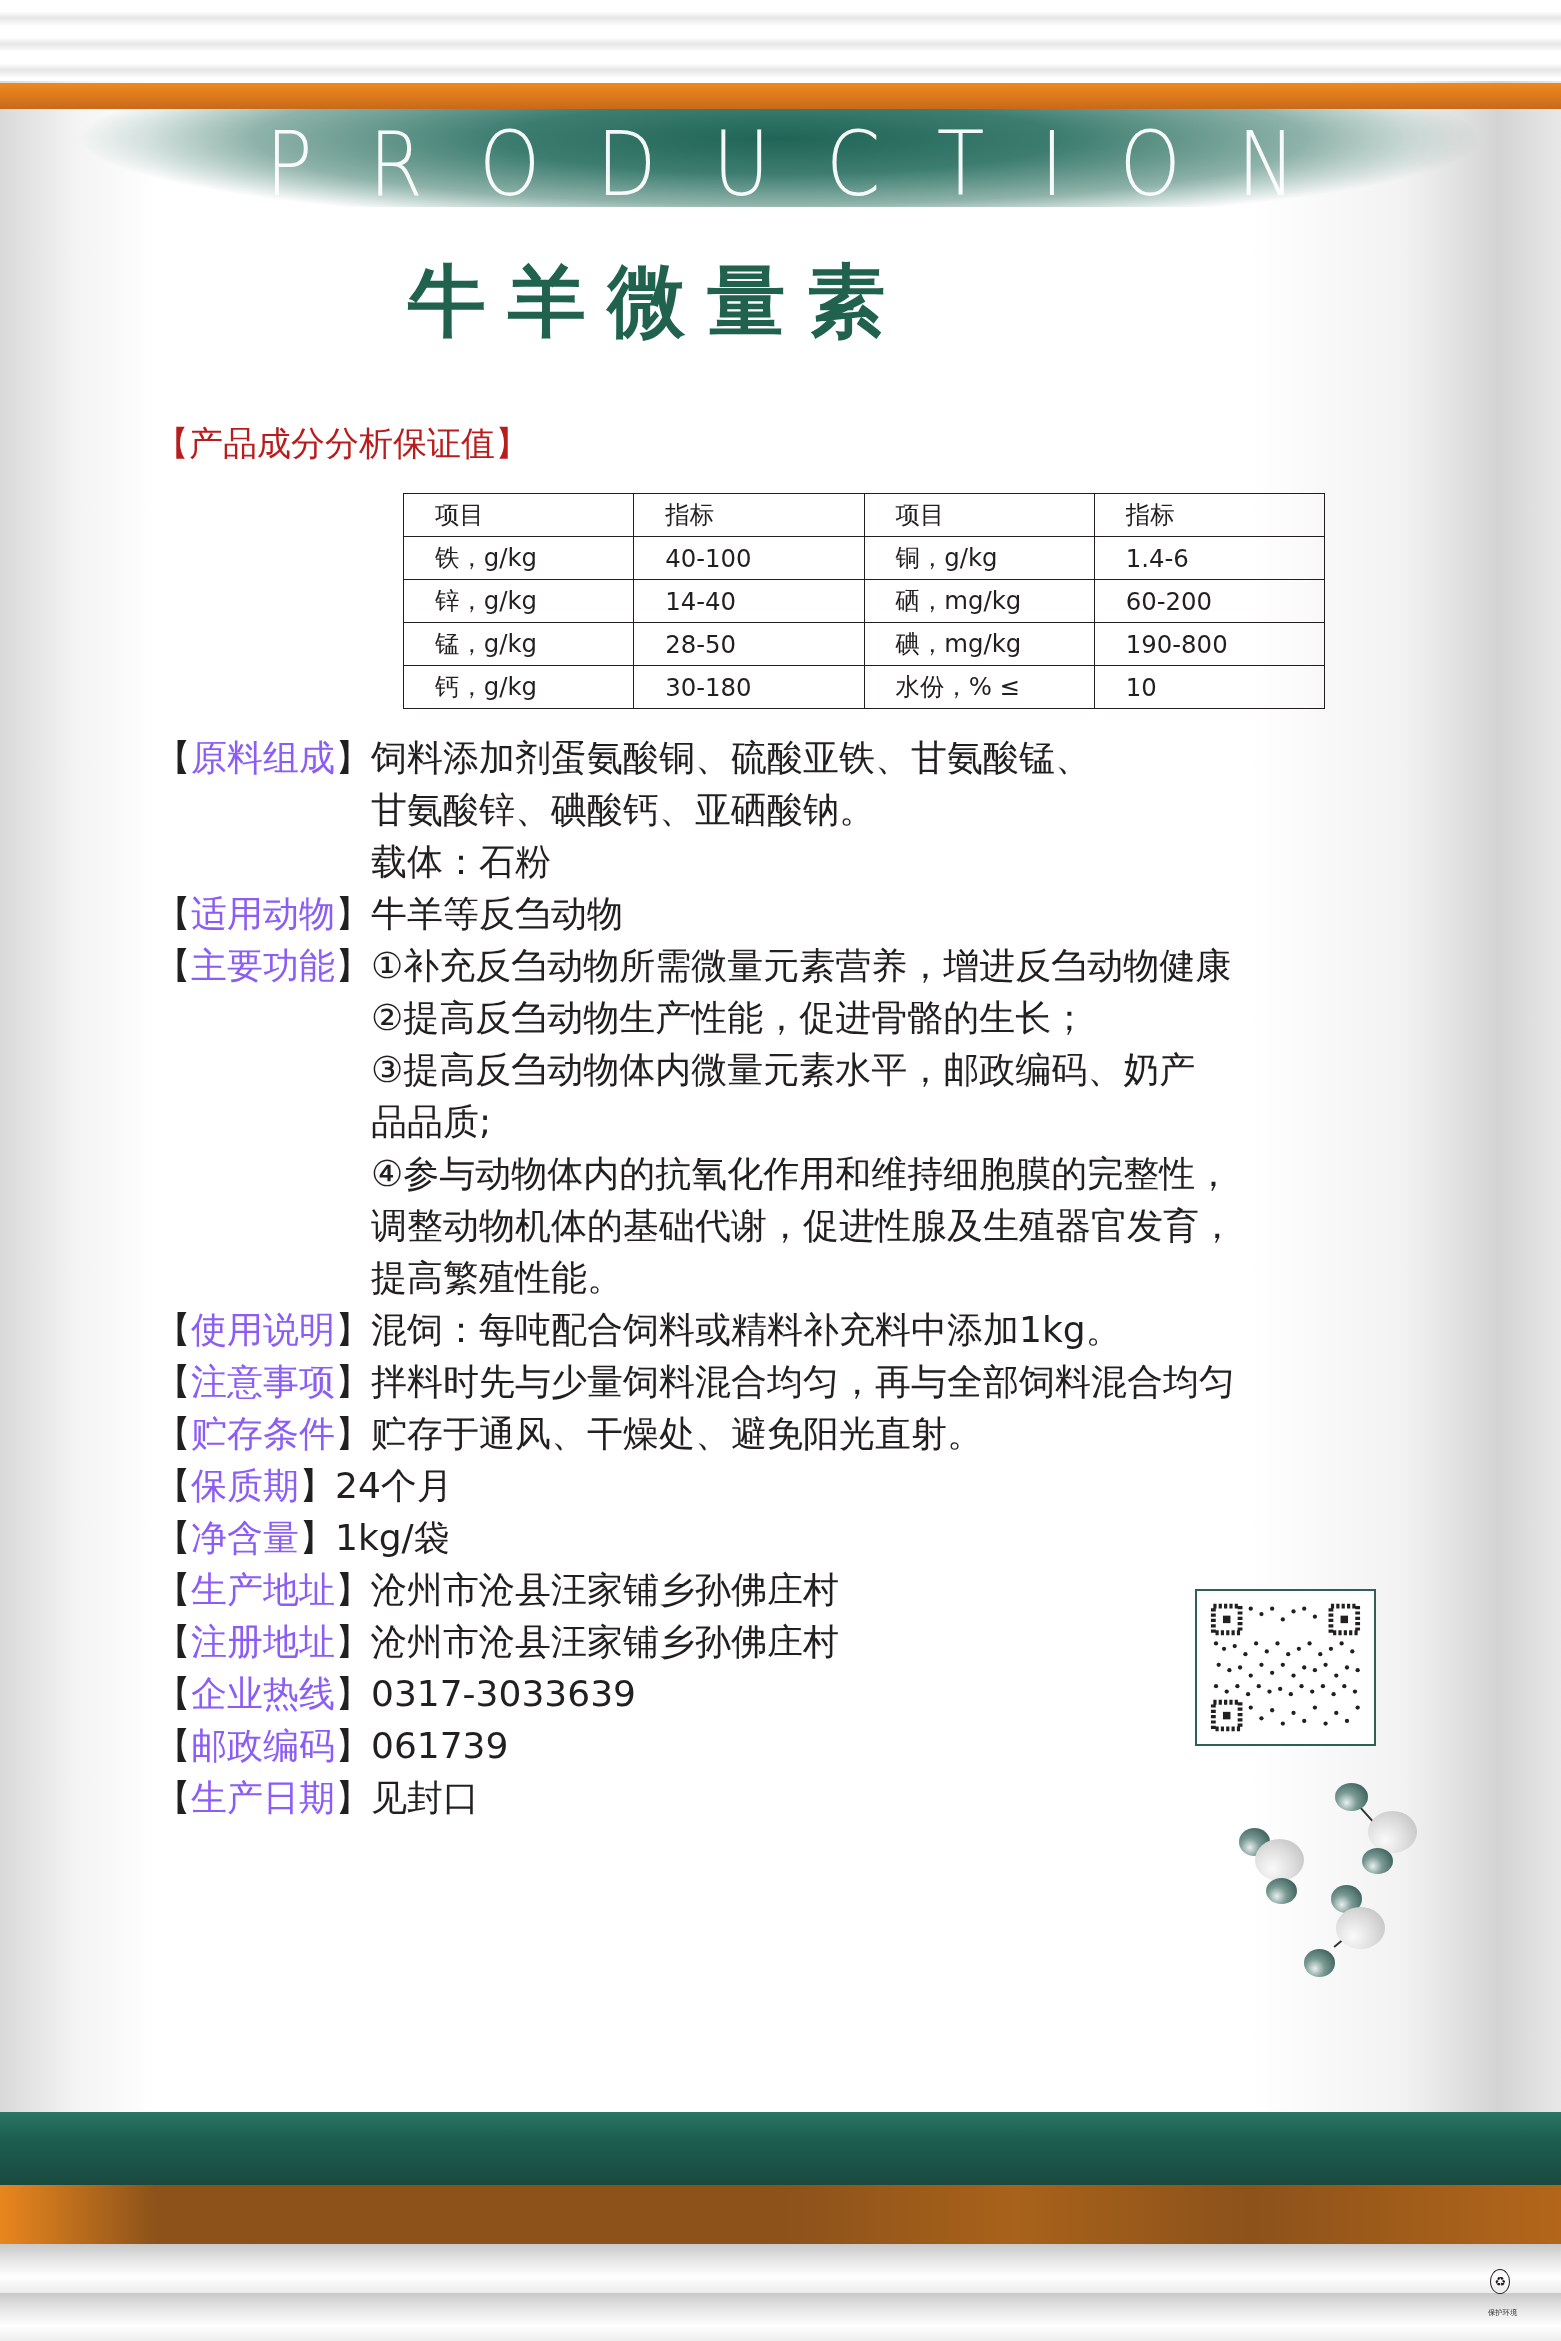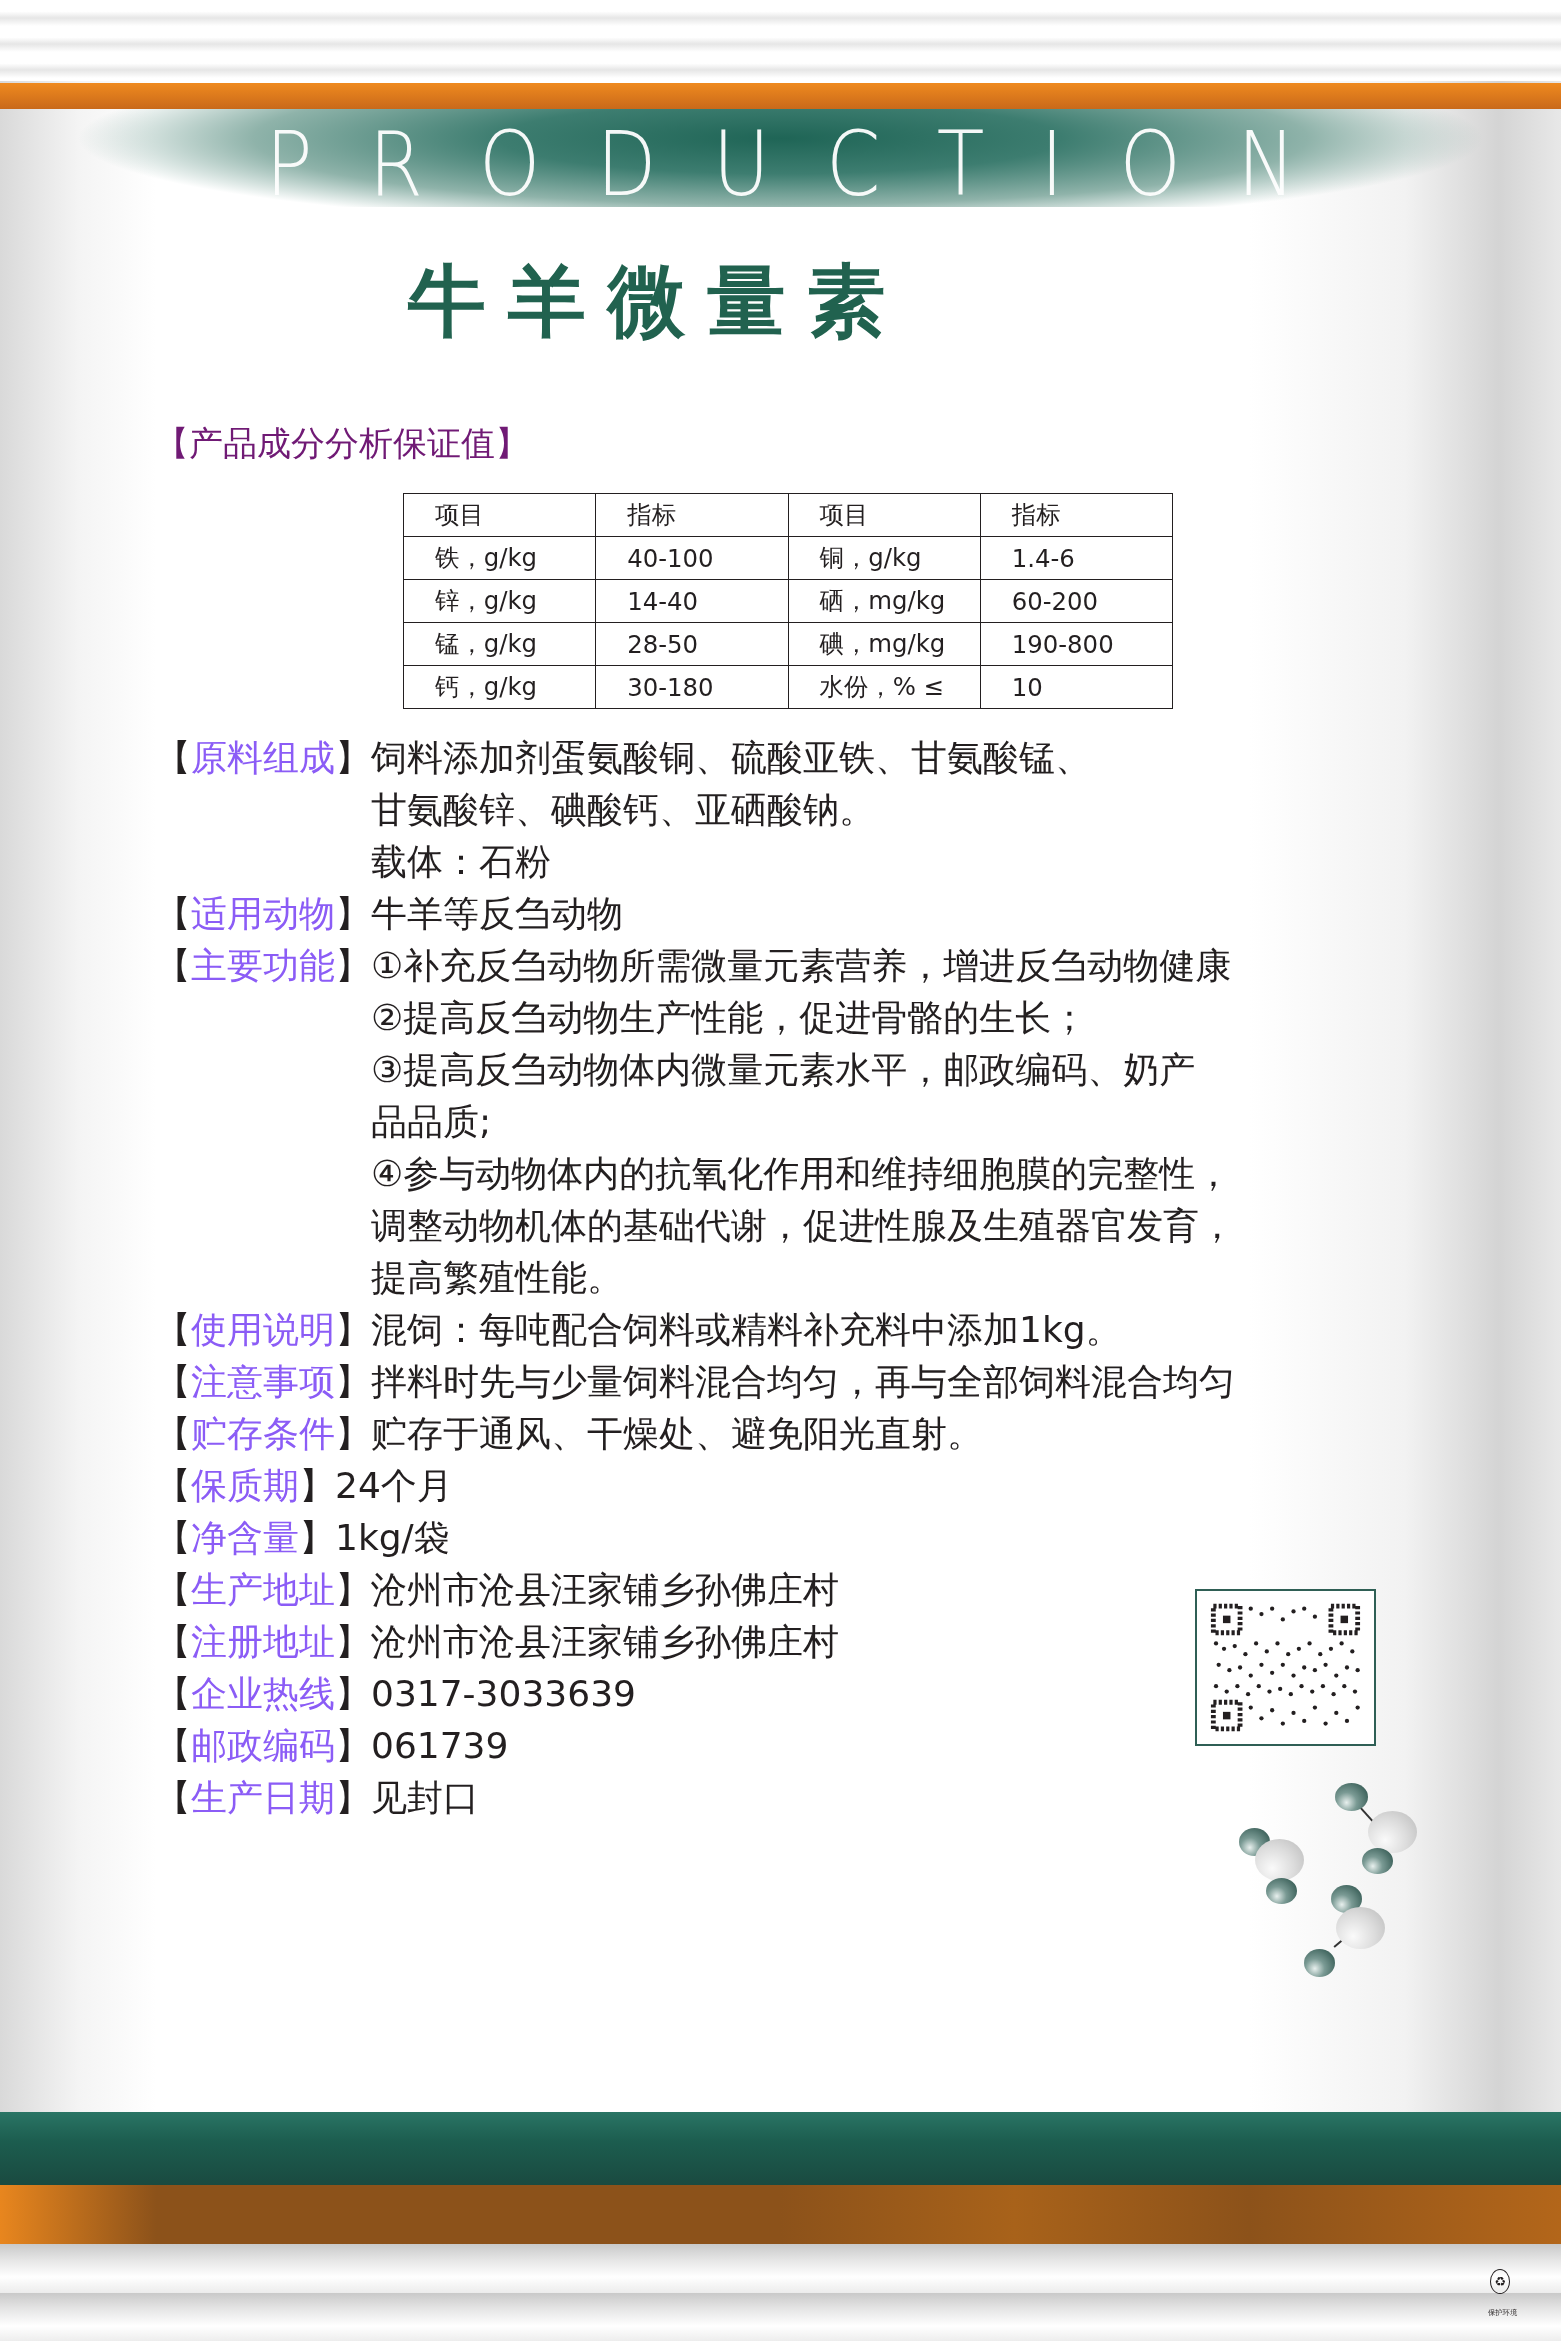--- a/index.html
+++ b/index.html
@@ -6,22 +6,22 @@
   body{width:1561px;height:2342px;position:relative;overflow:hidden;background:#fff;font-family:"DejaVu Sans","Liberation Sans",sans-serif;color:#231f20;}
   .bg{position:absolute;inset:0;background:
       linear-gradient(90deg,#d9d9d9 0%,#f4f4f4 5%,#fff 10%,#fff 80%,#f2f2f2 90%,#d4d4d4 96%,#e8e8e8 100%);}
   .top-stripes{position:absolute;left:0;top:0;width:1561px;height:81px;
       background:repeating-linear-gradient(180deg,#fff 0px,#fff 11.4px,#e6e6e6 18px,#fff 26px);}
   .orange-top{position:absolute;left:0;top:83px;width:1561px;height:26px;background:linear-gradient(180deg,#ef8a1f,#c9691a);}
   .green-head{position:absolute;left:0;top:109px;width:1561px;height:98px;
       background:radial-gradient(ellipse 45% 90% at 50% 30%,#1f6556 0%,#3d7d70 40%,#8fb3aa 75%,rgba(255,255,255,0) 100%);}
   .production{position:absolute;left:0;top:112px;width:1561px;text-align:center;font-family:"DejaVu Sans",sans-serif;font-weight:200;font-size:78px;letter-spacing:0.72em;color:#fff;padding-left:0.72em;box-sizing:border-box;opacity:.95;transform:scaleY(1.15);transform-origin:top;}
   .title{position:absolute;left:0;top:250px;width:1293px;text-align:center;font-weight:bold;font-size:78px;letter-spacing:0.28em;color:#21624f;padding-left:0.28em;box-sizing:border-box;}
-  .section-head{position:absolute;left:155px;top:421px;font-size:34px;color:#701a75;}
-  table.spec{position:absolute;left:403px;top:493px;width:770px;border-collapse:collapse;font-size:24.4px;}
+  .section-head{position:absolute;left:155px;top:421px;font-size:34px;color:#b91c1c;}
+  table.spec{position:absolute;left:403px;top:493px;width:922px;border-collapse:collapse;font-size:24.4px;}
   table.spec td{border:1.6px solid #231f20;height:43px;padding:0 0 0 31px;text-align:left;vertical-align:middle;width:25%;box-sizing:border-box;}
   .rows{position:absolute;left:155px;top:732px;width:1269px;}
   .row{display:flex;font-size:36px;line-height:52px;}
   .row .lbl{white-space:nowrap;flex:0 0 auto;}
   .row .lbl .br{color:#231f20;}
   .row .lbl .t{color:#8b5cf6;text-align:center;}
   .row .val{flex:1 1 auto;}
   .row .val div{white-space:nowrap;}
   .qr{position:absolute;left:1195px;top:1589px;width:181px;height:157px;border:2.4px solid #2f5f55;box-sizing:border-box;background:#fff;display:flex;align-items:center;justify-content:center;}
   .qr svg{width:155px;height:137px;}

